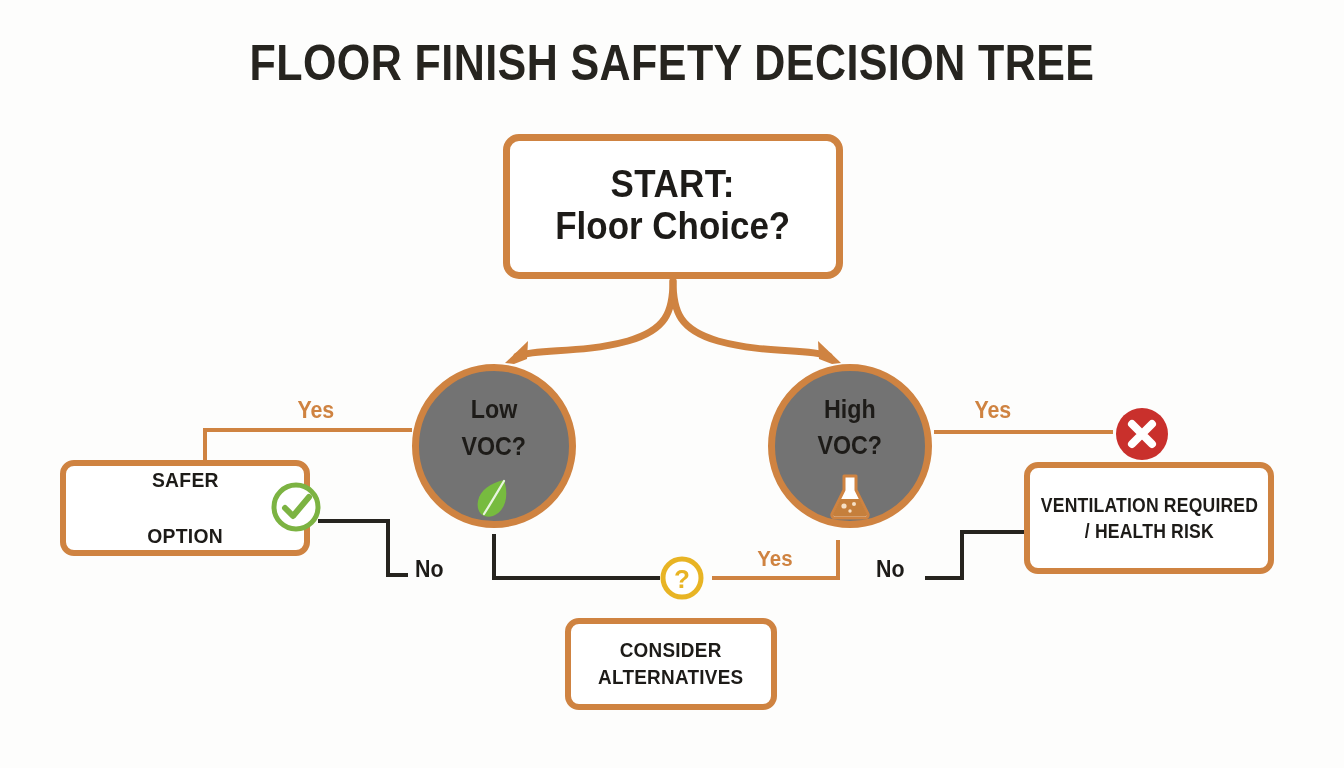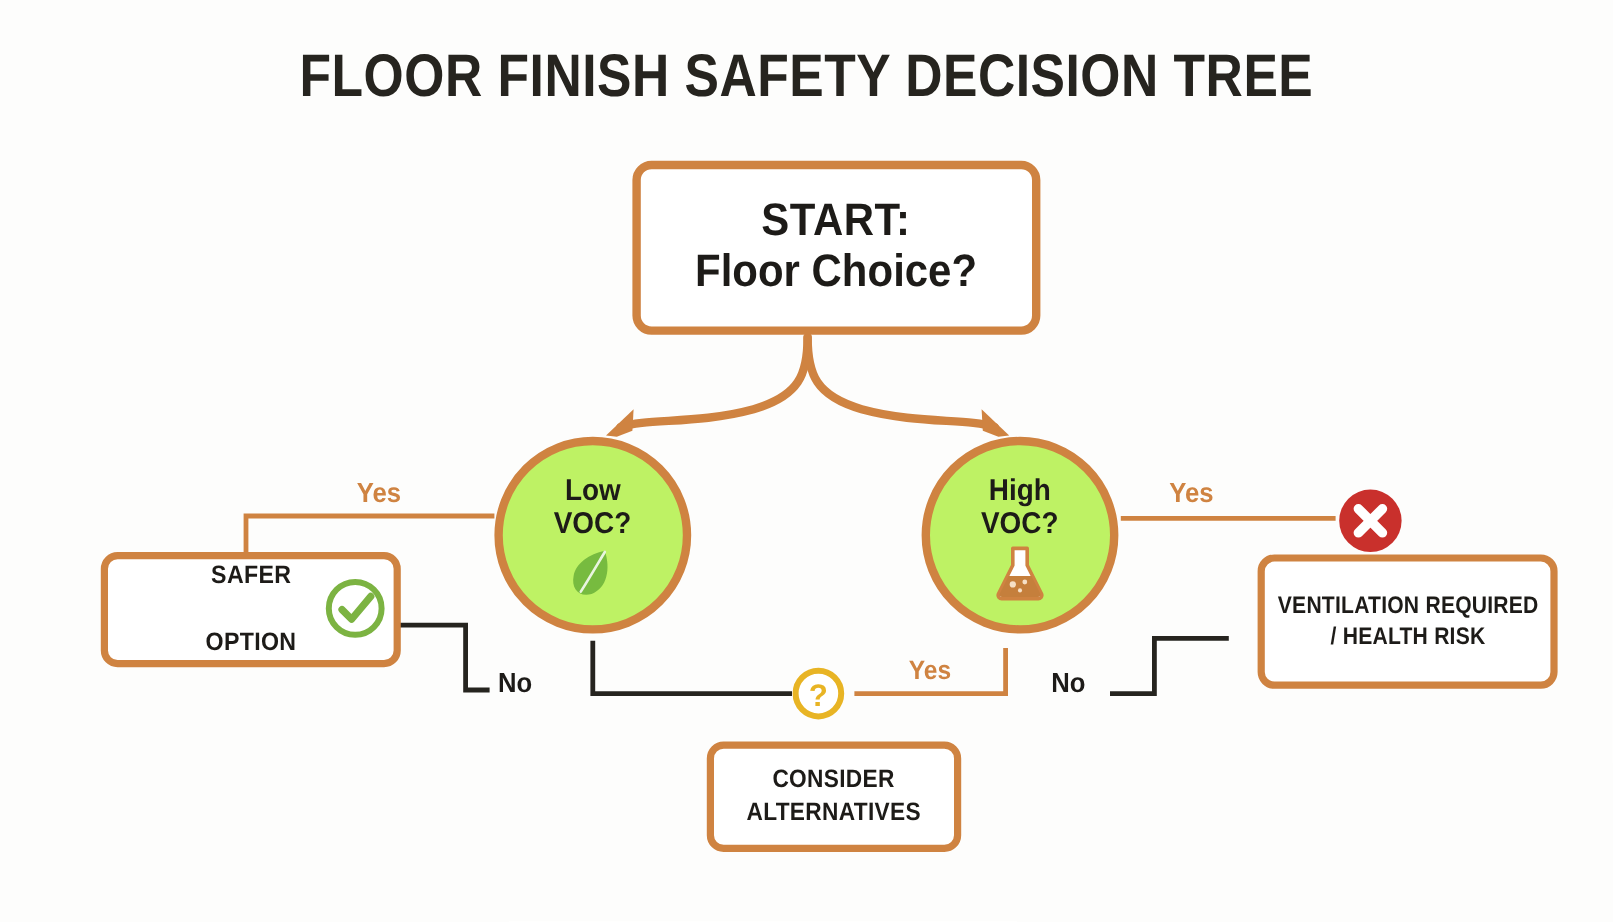--- a/index.html
+++ b/index.html
@@ -48,21 +48,20 @@
     box-sizing: border-box;
     border: 6px solid #cf8341;
     border-radius: 14px;
     background: #ffffff;
     display: flex;
     flex-direction: column;
     align-items: center;
     justify-content: center;
     color: #1d1b18;
     text-align: center;
-    margin-left: 24px;
   }
 
   #start-node {
     left: 503px;
     top: 134px;
     width: 340px;
     height: 145px;
     border-width: 7px;
     border-radius: 16px;
   }
@@ -79,25 +78,25 @@
     transform: scaleX(0.92);
     line-height: 1.12;
   }
 
   
   .circle-node {
     position: absolute;
     box-sizing: border-box;
     border: 7px solid #cf8341;
     border-radius: 50%;
-    background: #bef264;
+    background: #737373;
     display: flex;
     flex-direction: column;
     align-items: center;
-    justify-content: flex-start;
+    justify-content: space-between;
     padding-top: 25px;
   }
   .circle-node .ctext {
     font-size: 25px;
     font-weight: bold;
     color: #1d1b18;
     line-height: 1.06;
     text-align: center;
     transform: scaleX(0.93);
   }

